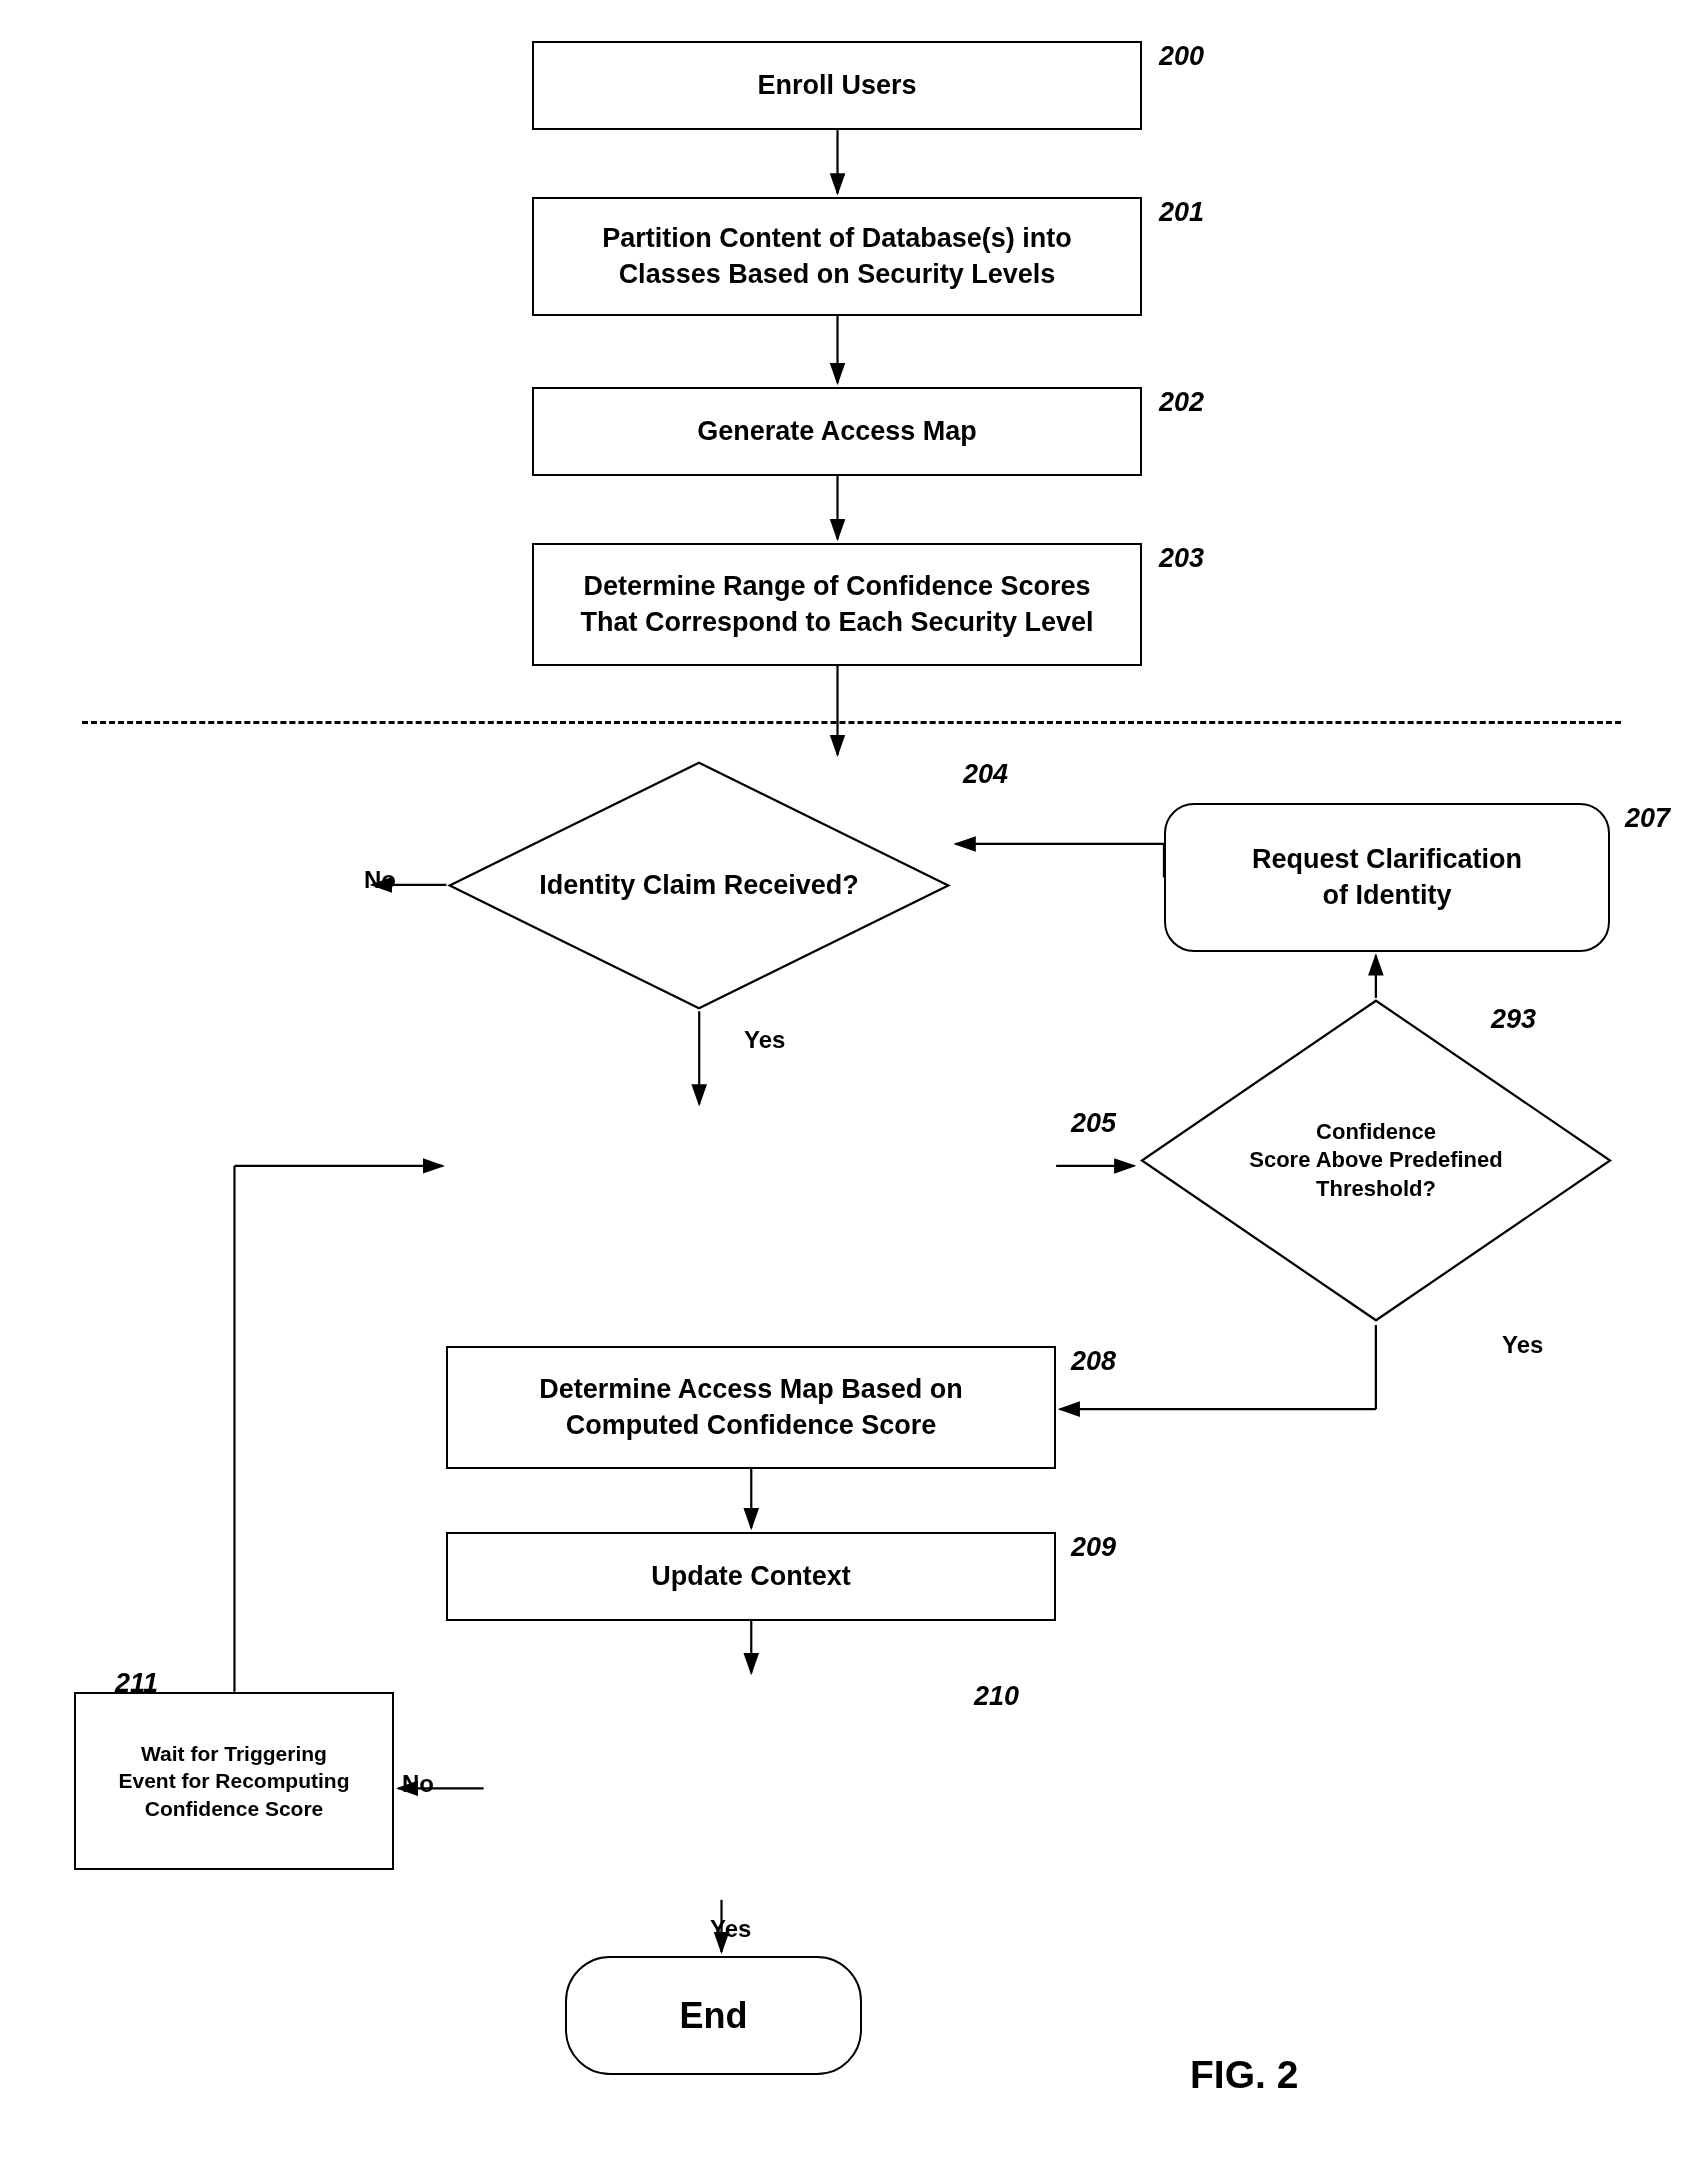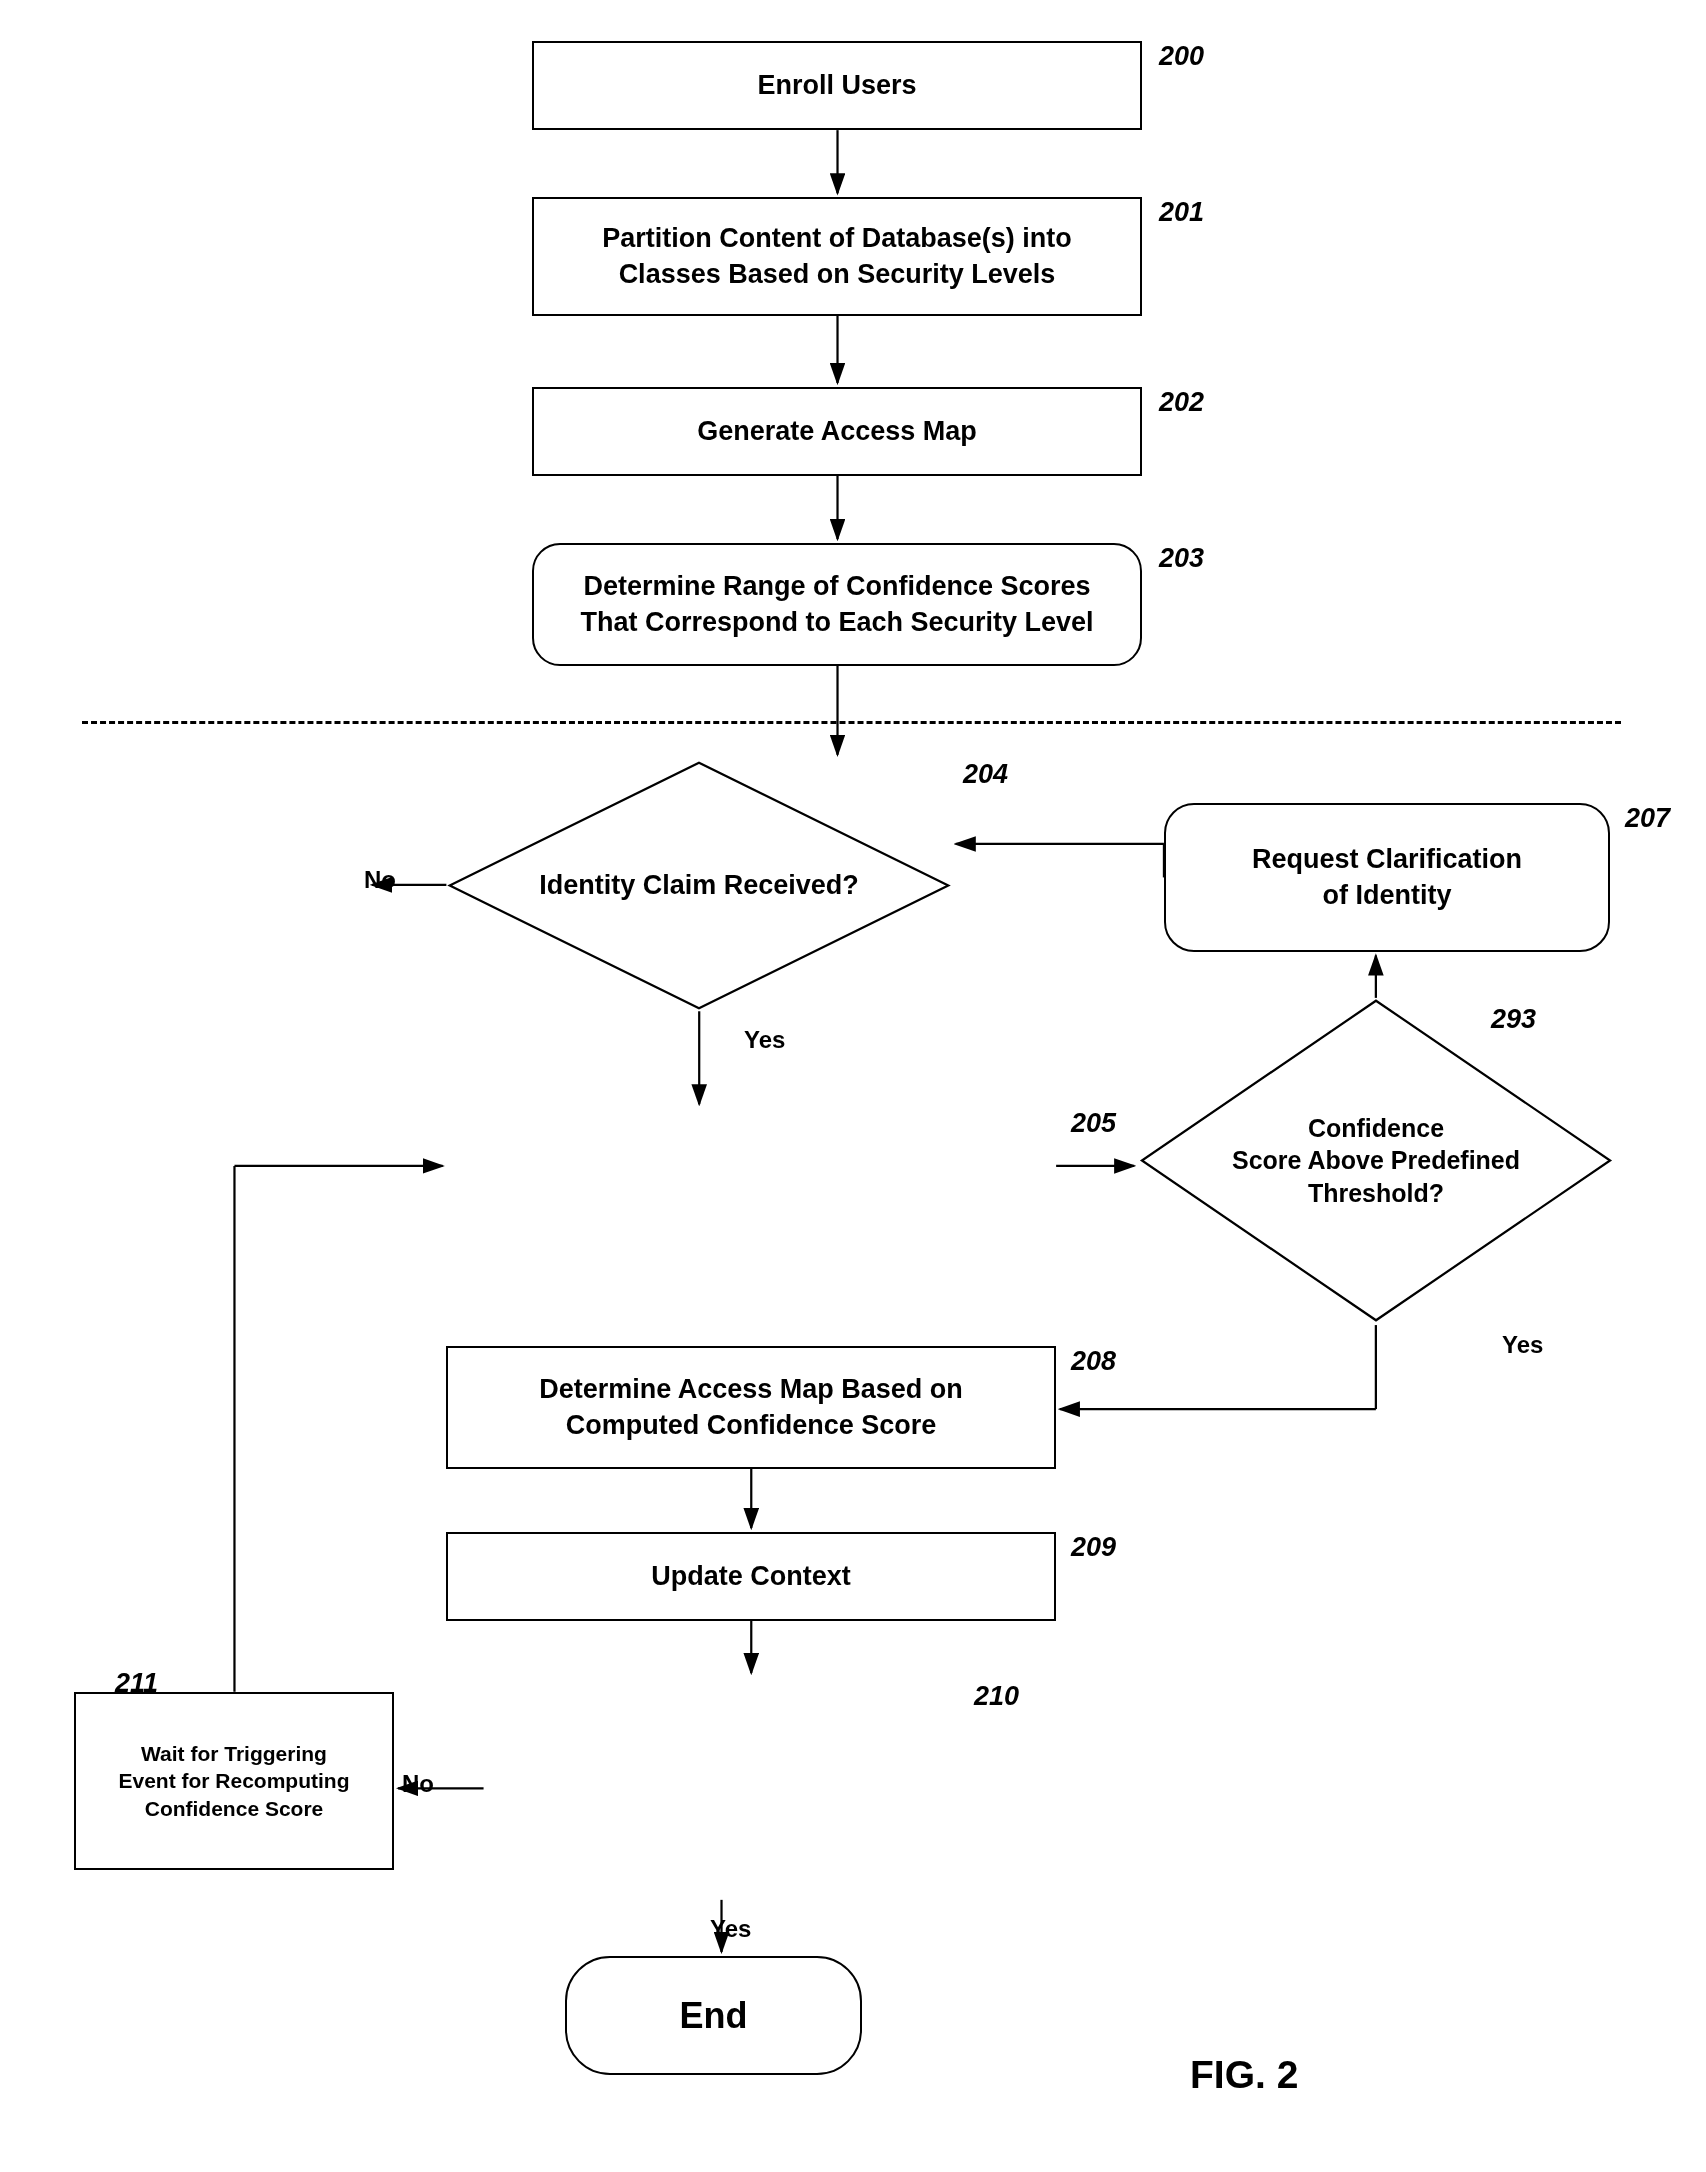--- a/index.html
+++ b/index.html
@@ -128,21 +128,21 @@
     <span style="white-space:pre-line;">Partition Content of Database(s) into
 Classes Based on Security Levels</span>
   </div>
   <span class="step-num" style="left:1159px; top:197px;">201</span>
 
   <div class="flow-box" style="left:532px; top:387px; width:610px; height:89px;">
     <span>Generate Access Map</span>
   </div>
   <span class="step-num" style="left:1159px; top:387px;">202</span>
 
-  <div class="flow-box" style="left:532px; top:543px; width:610px; height:123px;border-radius:28px;">
+  <div class="flow-box" style="left:532px; top:543px; width:610px; height:123px;">
     <span style="white-space:pre-line;">Determine Range of Confidence Scores
 That Correspond to Each Security Level</span>
   </div>
   <span class="step-num" style="left:1159px; top:543px;">203</span>
 
   <div class="dashed-line" style="left:82px; top:721px; width:1539px;"></div>
 
   <div class="diamond-container" style="left:446px; top:759px; width:506px; height:253px;">
     <div class="diamond-inner">
       <svg width="506" height="253" viewBox="0 0 680 340">
@@ -157,21 +157,21 @@
 
   <span class="label" style="left:744px; top:1026px;">Yes</span>
 
   <span class="step-num" style="left:1071px; top:1108px;">205</span>
 
   <div class="diamond-container" style="left:1138px; top:997px; width:476px; height:327px;">
     <div class="diamond-inner">
       <svg width="476" height="327" viewBox="0 0 640 440">
         <polygon points="320,5 635,220 320,435 5,220" fill="white" stroke="black" stroke-width="3"></polygon>
       </svg>
-      <div class="diamond-text" style="white-space:pre-line; font-size:25px;">Confidence
+      <div class="diamond-text" style="white-space:pre-line; font-size:22px;">Confidence
 Score Above Predefined
 Threshold?</div>
     </div>
   </div>
   <span class="step-num" style="left:1491px; top:1004px;">293</span>
 
   <span class="label" style="left:1205px; top:922px;">No</span>
 
   <span class="label" style="left:1502px; top:1331px;">Yes</span>
 

